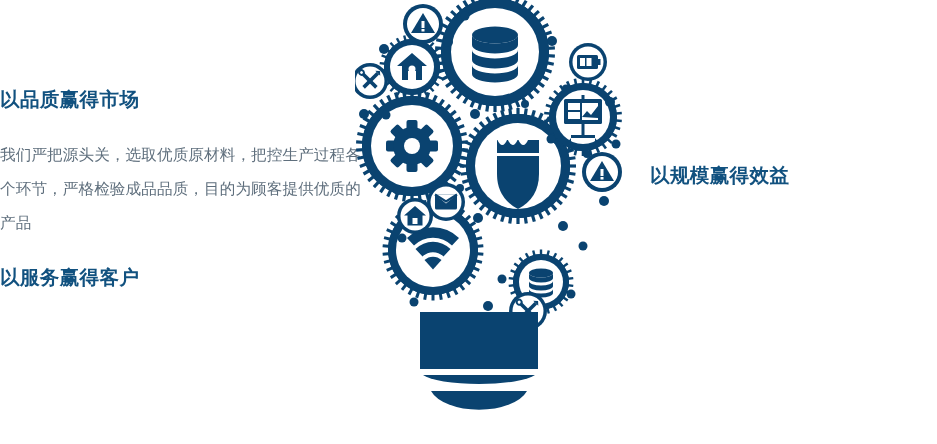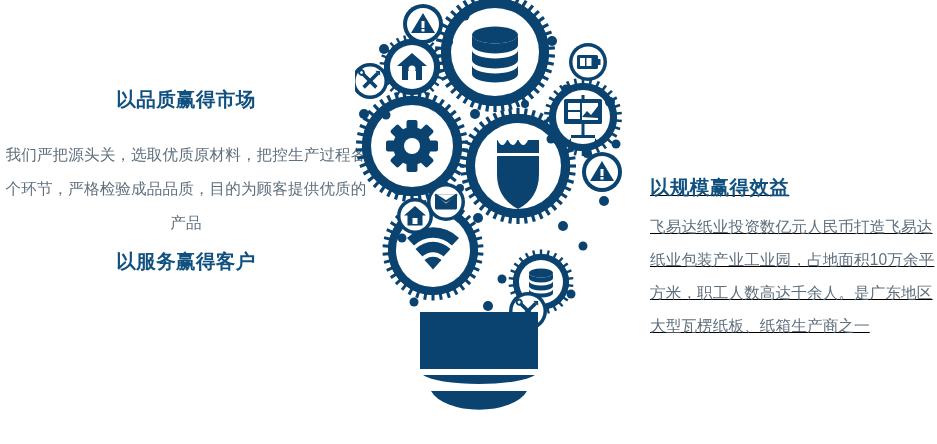--- a/index.html
+++ b/index.html
@@ -19,29 +19,28 @@
     background: #ffffff;
   }
 
   
   .col { position: absolute; }
 
   .col-left {
     left: 0px;
     top: 86px;
     width: 372px;
-    text-align: center;
+    text-align: left;
   }
 
   .col-right {
     left: 650px;
-    top: 174px;
+    top: 162px;
     width: 287px;
     text-align: left;
-    text-decoration: underline;
   }
 
   .heading {
     color: #11517f;
     font-weight: bold;
     font-size: 19.5px;
     line-height: 26px;
     letter-spacing: 0.4px;
     white-space: nowrap;
   }
@@ -49,21 +48,21 @@
   .body-text {
     color: #5f6f7d;
     font-size: 15.6px;
     line-height: 34px;
     letter-spacing: 0.1px;
   }
 
   .block-quality { margin-bottom: 0; }
   .block-quality .body-text { margin-top: 26px; }
 
-  .block-service { margin-top: 8px; }
+  .block-service { margin-top: 24px; }
   .block-service .body-text { margin-top: 7px; }
 
   .col-right .body-text { margin-top: 10px; line-height: 33px; }
 
   
   #bulb {
     position: absolute;
     left: 355px;
     top: -6px;
     width: 290px;
@@ -85,21 +84,20 @@
 
     <div class="block-service">
       <div class="heading">以服务赢得客户</div>
     </div>
 
   </div>
 
   <div class="col col-right">
     <div class="block-scale">
       <div class="heading">以规模赢得效益</div>
-      <div class="body-text">飞易达纸业投资数亿元人民币打造飞易达纸业包装产业工业园，占地面积10万余平方米，职工人数高达千余人。是广东地区大型瓦楞纸板、纸箱生产商之一</div>
     </div>
   </div>
 
   <div id="bulb">
     <svg viewBox="0 0 290 450" xmlns="http://www.w3.org/2000/svg">
       <defs>
 
         <g id="gearTeeth"></g>
       </defs>
 

